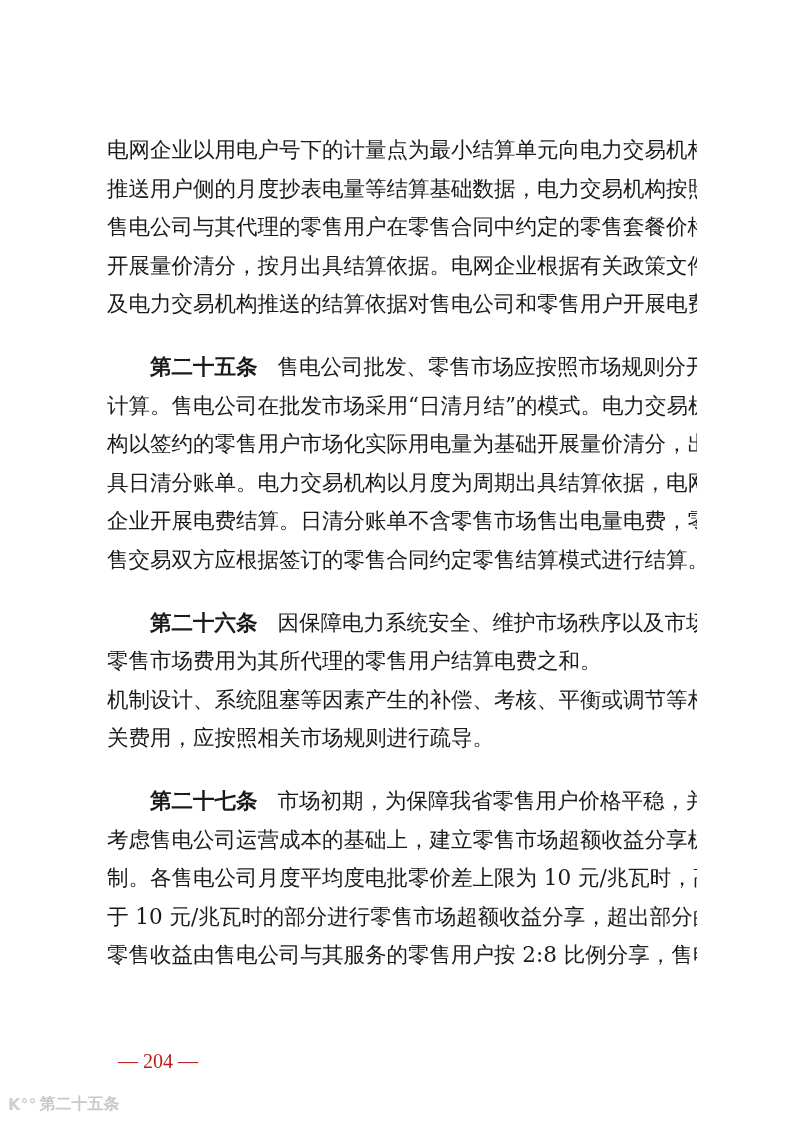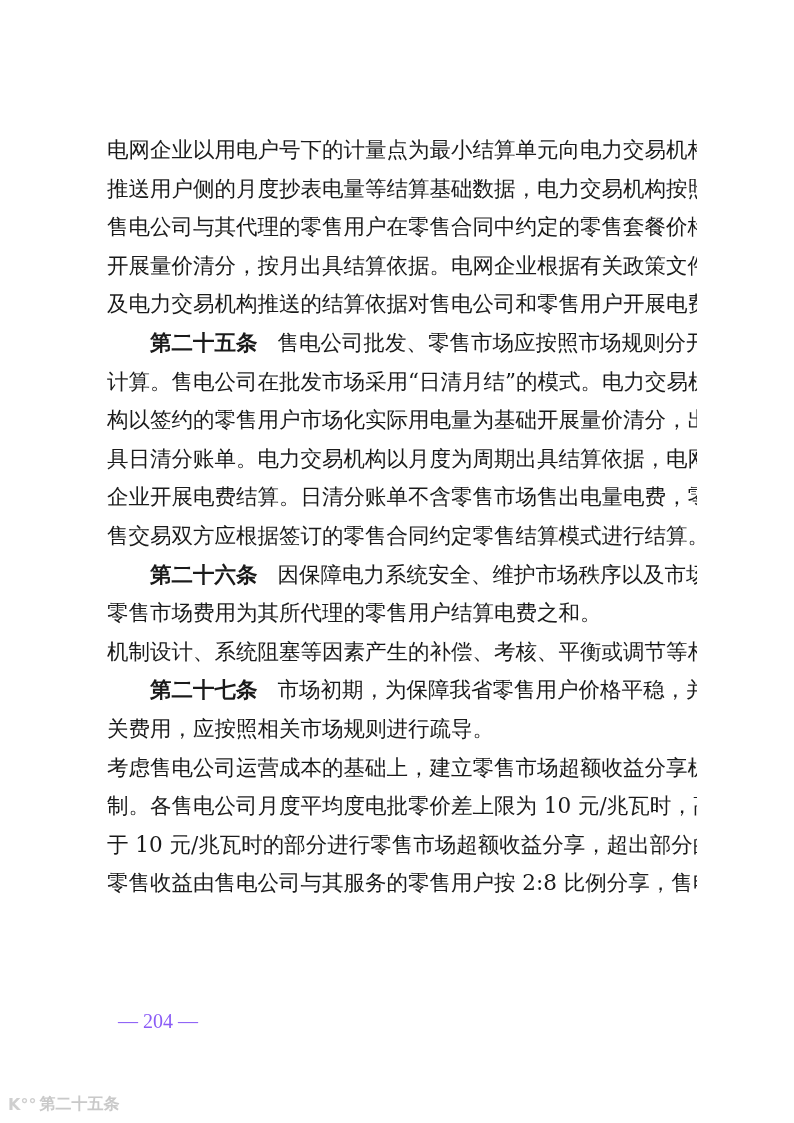--- a/index.html
+++ b/index.html
@@ -8,26 +8,26 @@
     font-family: "DejaVu Serif", "Liberation Serif", serif; color: #1a1a1a;
   }
   .page-body {
     position: absolute; left: 107px; top: 131px; width: 590px;
   }
   .line {
     height: 38.6px; line-height: 38.6px; font-size: 21.5px; white-space: nowrap;
     text-align: justify; text-align-last: justify; overflow: hidden;
   }
   .line.last { text-align-last: left; }
-  .indent { padding-left: 43px; }
+  .indent { padding-left: 43px; margin-top: 24px; }
   .art { font-weight: bold; }
   .gap { display: inline-block; width: 20px; }
   .page-number {
-    position: absolute; left: 118px; top: 1010px; font-size: 20px;
-    font-family: "Liberation Serif", serif; color: #8b5cf6;
+    position: absolute; left: 118px; top: 1050px; font-size: 20px;
+    font-family: "Liberation Serif", serif; color: #b91c1c;
   }
   .watermark {
     position: absolute; left: 8px; top: 1094px; font-size: 16px; color: #c9c9c9;
     font-family: "DejaVu Sans", sans-serif; display: flex; align-items: center; gap: 3px;
     font-weight: bold;
   }
   .wm-logo { font-size: 16px; color: #cfcfcf; }
 </style>
 </head>
 <body>
@@ -46,25 +46,25 @@
   <div class="line">构以签约的零售用户市场化实际用电量为基础开展量价清分，出</div>
   <div class="line">具日清分账单。电力交易机构以月度为周期出具结算依据，电网</div>
   <div class="line">企业开展电费结算。日清分账单不含零售市场售出电量电费，零</div>
   <div class="line">售交易双方应根据签订的零售合同约定零售结算模式进行结算。</div>
   <div class="line indent">
     <span class="art">第二十六条</span><span class="gap"></span><span>因保障电力系统安全、维护市场秩序以及市场</span>
   </div>
 
   <div class="line last">零售市场费用为其所代理的零售用户结算电费之和。</div>
   <div class="line">机制设计、系统阻塞等因素产生的补偿、考核、平衡或调节等相</div>
+  <div class="line last">关费用，应按照相关市场规则进行疏导。</div>
+
   <div class="line indent">
     <span class="art">第二十七条</span><span class="gap"></span><span>市场初期，为保障我省零售用户价格平稳，并</span>
   </div>
-
-  <div class="line last">关费用，应按照相关市场规则进行疏导。</div>
   <div class="line">考虑售电公司运营成本的基础上，建立零售市场超额收益分享机</div>
   <div class="line">制。各售电公司月度平均度电批零价差上限为 10 元/兆瓦时，高</div>
   <div class="line">于 10 元/兆瓦时的部分进行零售市场超额收益分享，超出部分的</div>
   <div class="line">零售收益由售电公司与其服务的零售用户按 2:8 比例分享，售电</div>
 </div>
 
 <div class="page-number">— 204 —</div>
 
 <div class="watermark">
   <span class="wm-logo">K°°</span>

